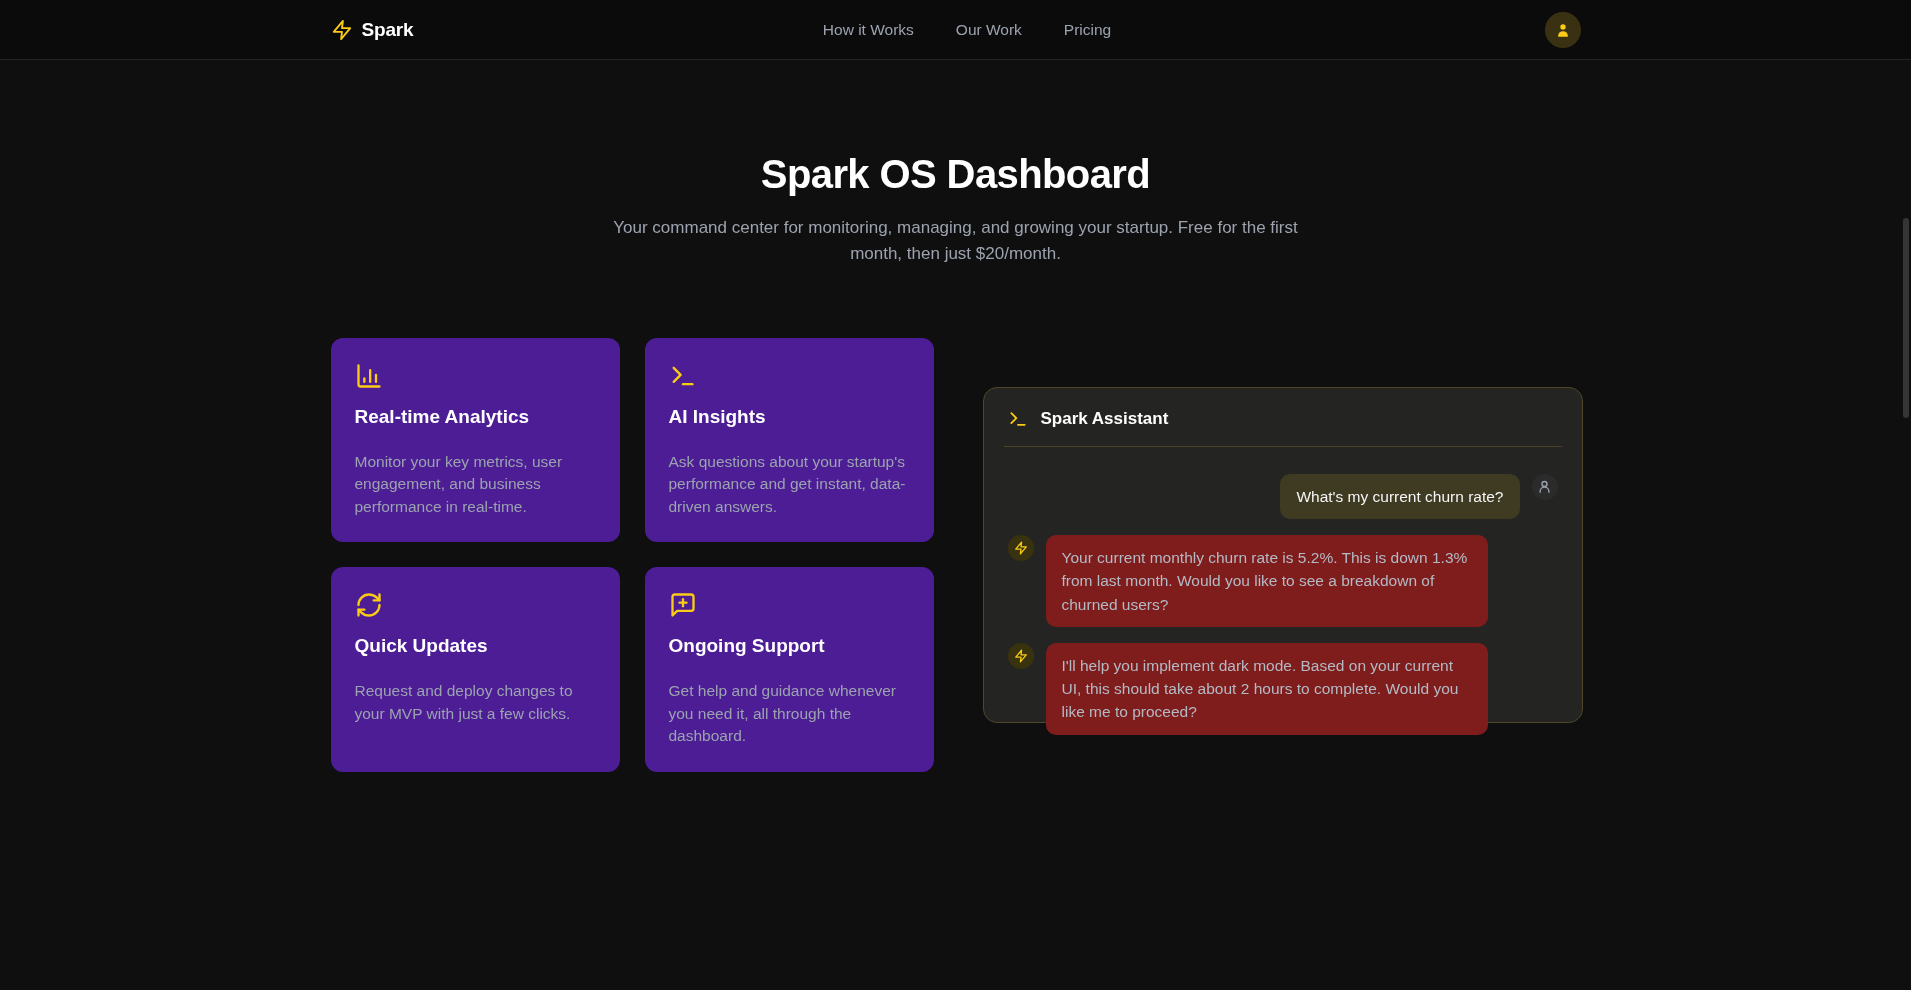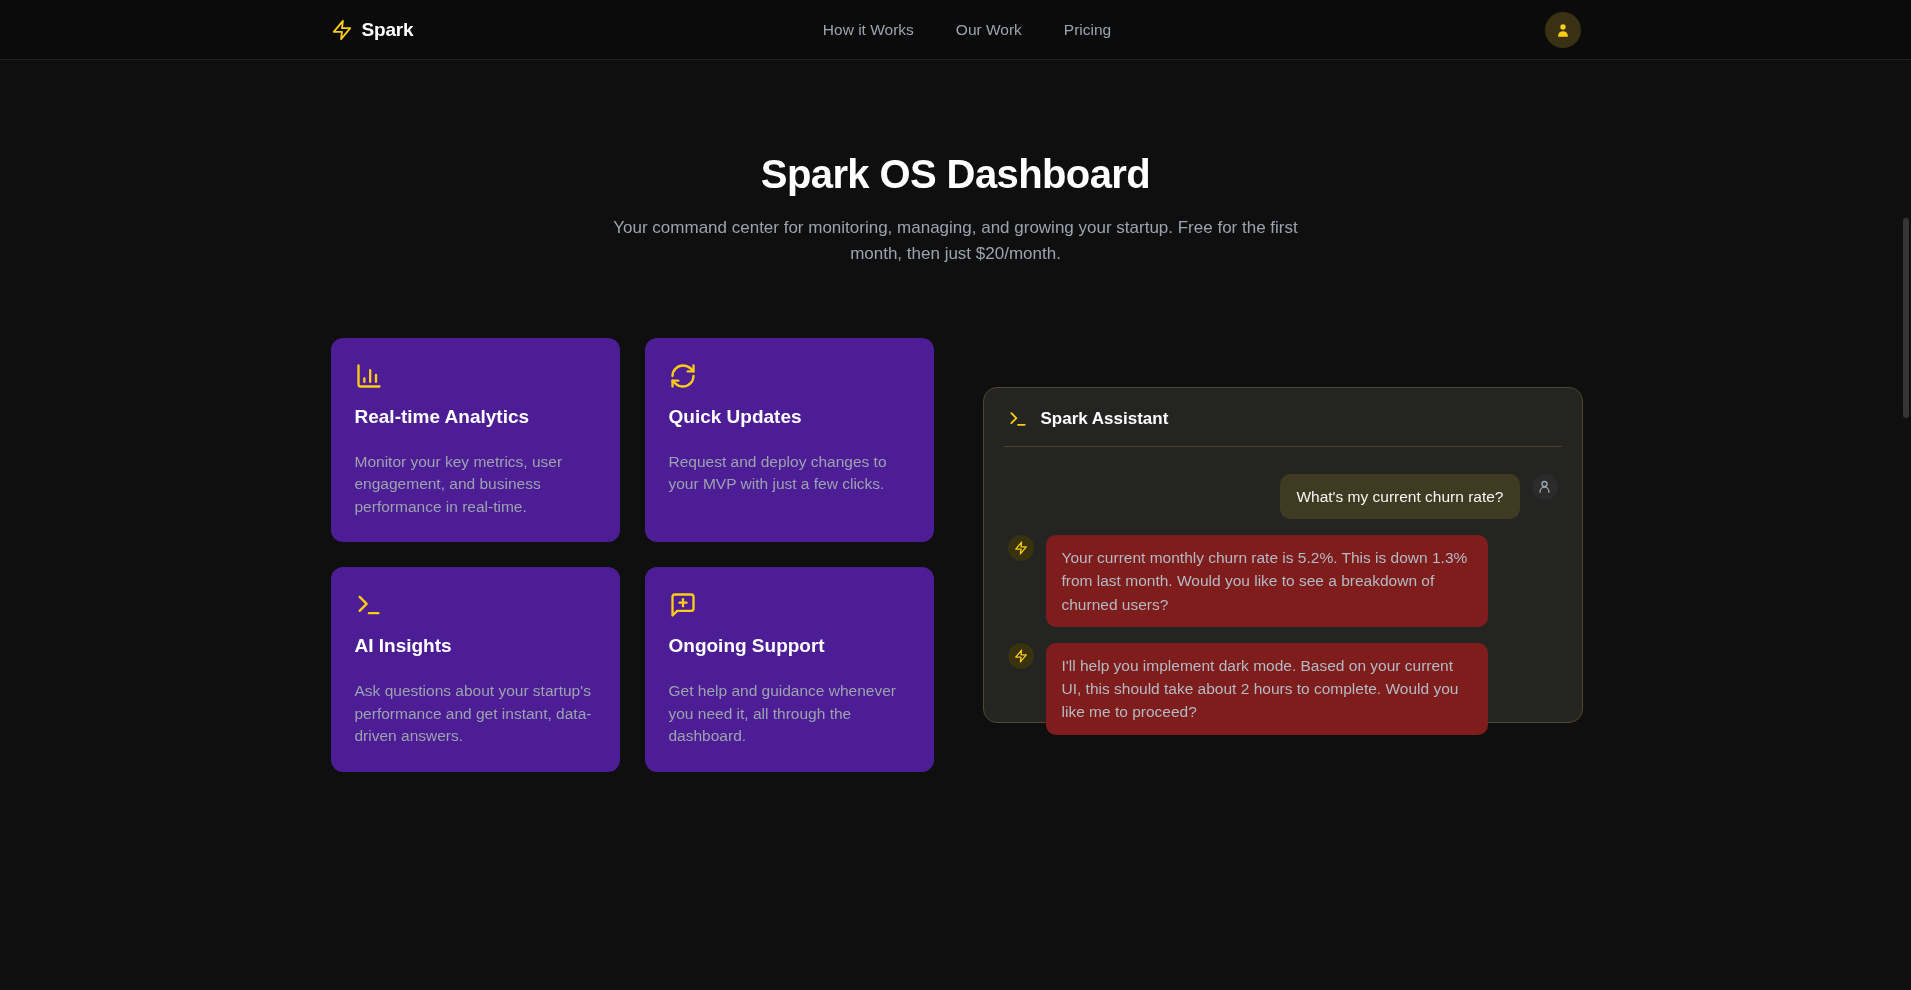--- a/index.html
+++ b/index.html
@@ -158,39 +158,39 @@
             <path d="M18 17v-6"></path>
         </svg>
       </div>
       <div class="feature-title">Real-time Analytics</div>
       <div class="feature-desc">Monitor your key metrics, user engagement, and business performance in real-time.</div>
     </div>
 
     <div class="feature-card">
       <div class="feature-icon">
         <svg width="28" height="28" viewBox="0 0 24 24" fill="none" stroke="currentColor" stroke-width="2" stroke-linecap="round" stroke-linejoin="round">
+          <polyline points="4 17 10 11 4 5"></polyline>
+            <line x1="12" y1="19" x2="20" y2="19"></line>
+        </svg>
+      </div>
+      <div class="feature-title">AI Insights</div>
+      <div class="feature-desc">Ask questions about your startup's performance and get instant, data-driven answers.</div>
+    </div>
+
+    <div class="feature-card">
+      <div class="feature-icon">
+        <svg width="28" height="28" viewBox="0 0 24 24" fill="none" stroke="currentColor" stroke-width="2" stroke-linecap="round" stroke-linejoin="round">
           <path d="M3 12a9 9 0 0 1 9-9 9.75 9.75 0 0 1 6.74 2.74L21 8"></path>
           <path d="M21 3v5h-5"></path>
           <path d="M21 12a9 9 0 0 1-9 9 9.75 9.75 0 0 1-6.74-2.74L3 16"></path>
           <path d="M8 16H3v5"></path>
         </svg>
       </div>
       <div class="feature-title">Quick Updates</div>
       <div class="feature-desc">Request and deploy changes to your MVP with just a few clicks.</div>
-    </div>
-
-    <div class="feature-card">
-      <div class="feature-icon">
-        <svg width="28" height="28" viewBox="0 0 24 24" fill="none" stroke="currentColor" stroke-width="2" stroke-linecap="round" stroke-linejoin="round">
-          <polyline points="4 17 10 11 4 5"></polyline>
-            <line x1="12" y1="19" x2="20" y2="19"></line>
-        </svg>
-      </div>
-      <div class="feature-title">AI Insights</div>
-      <div class="feature-desc">Ask questions about your startup's performance and get instant, data-driven answers.</div>
     </div>
 
     <div class="feature-card">
       <div class="feature-icon">
         <svg width="28" height="28" viewBox="0 0 24 24" fill="none" stroke="currentColor" stroke-width="2" stroke-linecap="round" stroke-linejoin="round">
           <path d="M21 15a2 2 0 0 1-2 2H7l-4 4V5a2 2 0 0 1 2-2h14a2 2 0 0 1 2 2z"></path>
           <line x1="12" y1="7" x2="12" y2="13"></line>
             <line x1="9" y1="10" x2="15" y2="10"></line>
         </svg>
       </div>

